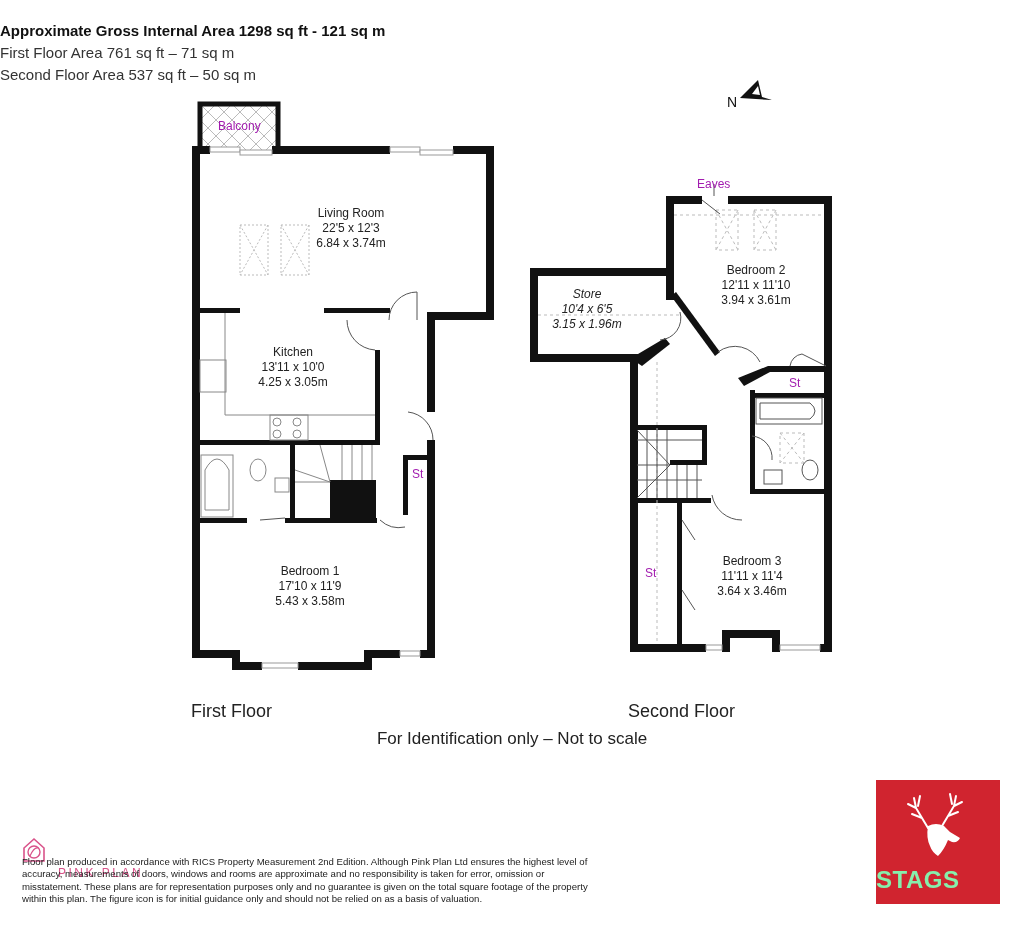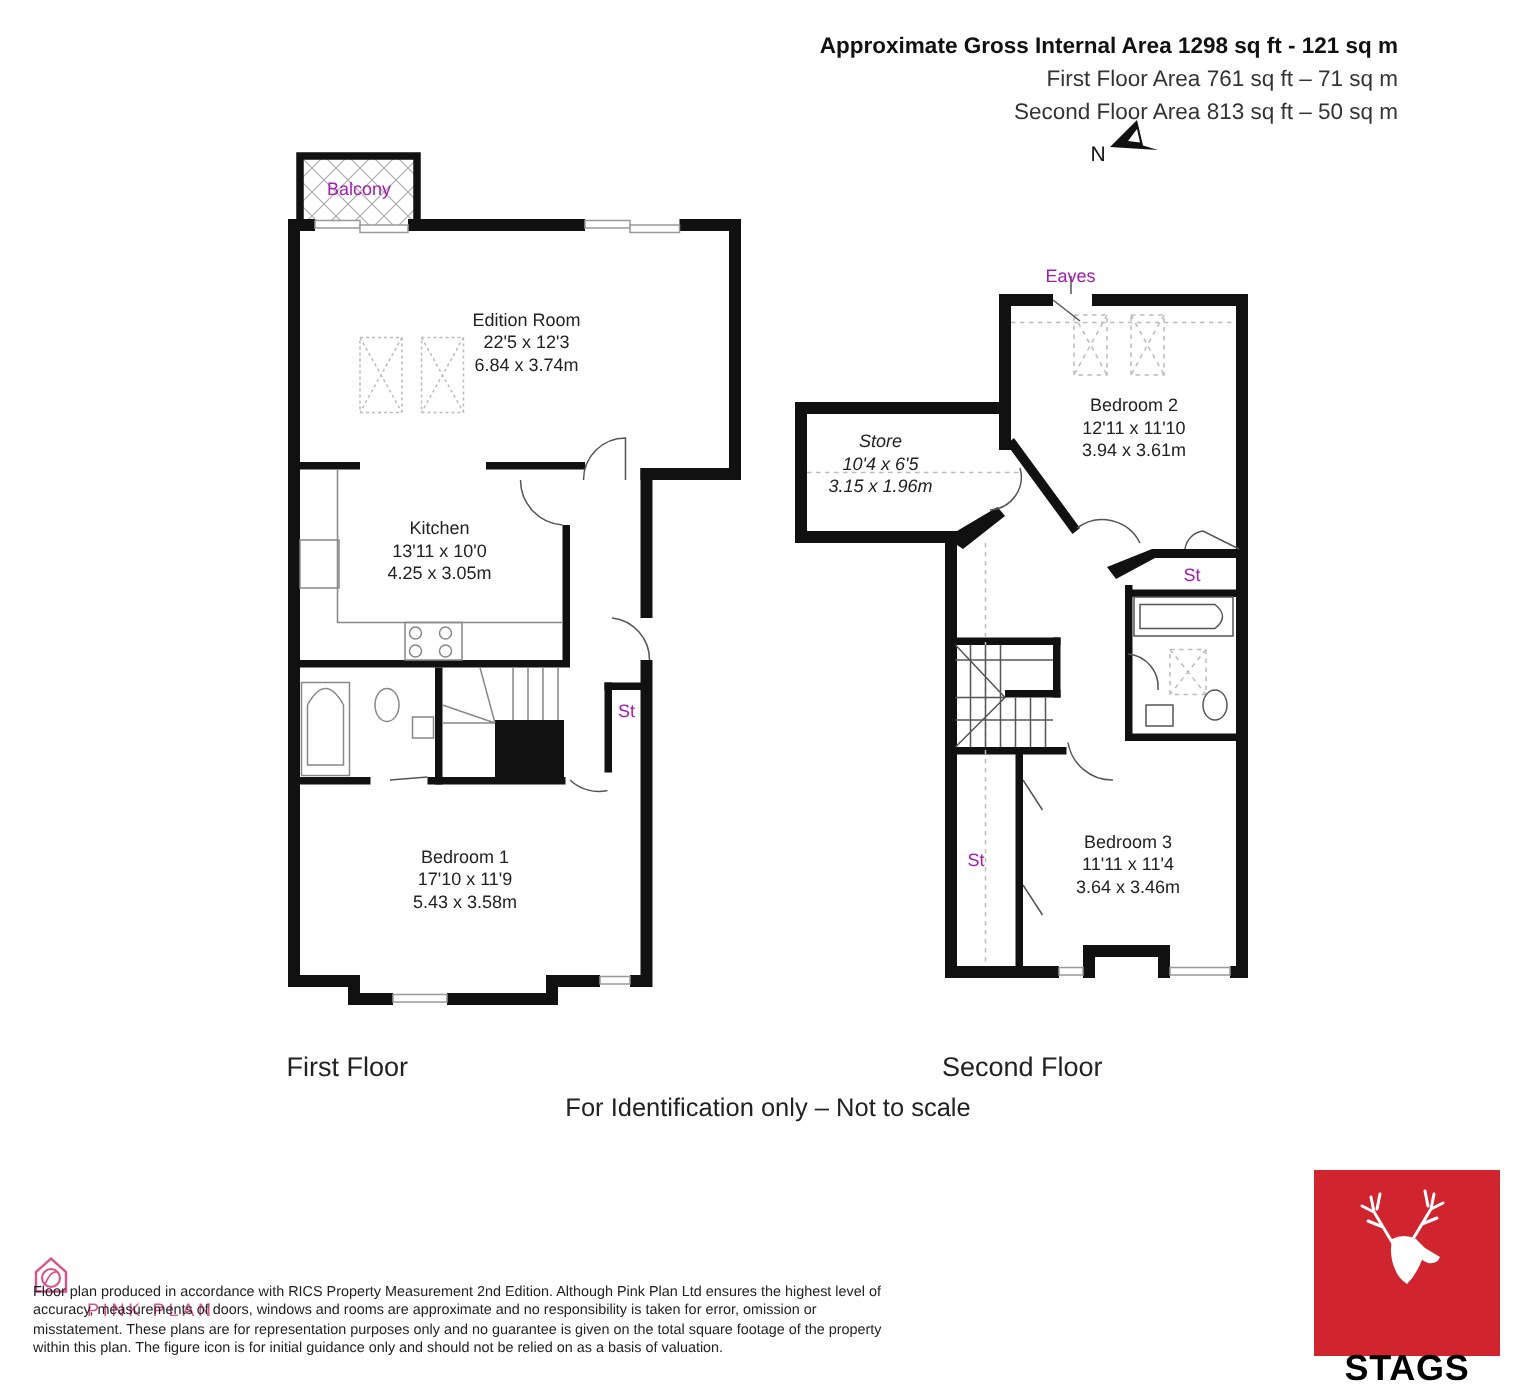--- a/index.html
+++ b/index.html
@@ -1,39 +1,39 @@
 <!DOCTYPE html>
 <html><head>
 <meta charset="utf-8">
 <style>
   html, body { margin:0; padding:0; background:#ffffff; }
   body { width:1024px; height:928px; position:relative; overflow:hidden; font-family:"Liberation Sans", sans-serif; color:#333; }
-  .hdr { position:absolute; left:0; width:932px; text-align:right; }
+  .hdr { position:absolute; left:0; width:932px; text-align:left; }
   .hdr-main { top:22px; font-size:15px; font-weight:bold; color:#111; }
   .hdr-sub { font-size:15px; color:#333; }
   .hdr-sub1 { top:44px; }
   .hdr-sub2 { top:66px; }
   svg.plan { position:absolute; left:0; top:0; }
   .room-label { position:absolute; text-align:center; font-size:12px; line-height:15px; color:#222; transform:translateX(-50%); white-space:nowrap; }
   .small-label { position:absolute; font-size:12px; color:#a21caf; }
   .floor-label { position:absolute; font-size:18px; color:#222; }
   .ident { position:absolute; left:0; width:1024px; top:729px; text-align:center; font-size:17px; color:#222; }
   .pinkplan { position:absolute; left:22px; top:820px; display:flex; align-items:center; gap:12px; }
   .pinkplan-text { color:#d9538a; font-size:12px; letter-spacing:2.5px;margin-top:46px; }
   .disclaimer { position:absolute; left:22px; top:856px; width:580px; font-size:9.6px; line-height:12.4px; color:#222; }
   .stags { position:absolute; left:876px; top:780px; width:124px; height:124px; background:#d0242f; }
-  .stags-text { position:absolute; left:0; width:124px; top:86px; text-align:center; color:#000000; font-weight:bold; font-size:24px; letter-spacing:0.5px;margin-top:33px; }
+  .stags-text { position:absolute; left:0; width:124px; top:86px; text-align:left; color:#86efac; font-weight:bold; font-size:24px; letter-spacing:0.5px; }
   .north-n { position:absolute; left:727px; top:94px; font-size:14px; color:#111; }
 </style>
 </head>
 <body>
 
 <div class="hdr hdr-main">Approximate Gross Internal Area 1298 sq ft - 121 sq m</div>
 <div class="hdr hdr-sub hdr-sub1">First Floor Area 761 sq ft – 71 sq m</div>
-<div class="hdr hdr-sub hdr-sub2">Second Floor Area 813 sq ft – 50 sq m</div>
+<div class="hdr hdr-sub hdr-sub2">Second Floor Area 537 sq ft – 50 sq m</div>
 
 <svg class="plan" width="1024" height="928" viewBox="0 0 1024 928">
   <defs>
     <pattern id="hatch" width="16" height="16" patternUnits="userSpaceOnUse">
       <path d="M0 0 L16 16 M16 0 L0 16" stroke="#aaa" stroke-width="0.8"></path>
     </pattern>
   </defs>
 
   <g>
     <polygon points="740,98 758,80 762,97 772,100" fill="#111"></polygon>
@@ -189,21 +189,21 @@
     <rect x="764" y="470" width="18" height="14"></rect>
     <ellipse cx="810" cy="470" rx="8" ry="10"></ellipse>
 
     <path d="M637 440 H702 M637 465 H670 M637 480 H702 M647 430 V498 M657 430 V498 M667 430 V498 M677 465 V498 M687 465 V498 M697 465 V498 M637 430 L670 465 L637 498"></path>
   </g>
 </svg>
 
 <div class="small-label" style="left:218px;top:119px;">Balcony</div>
 
 <div class="room-label" style="left:351px;top:206px;">
-  <div>Edition Room</div>
+  <div>Living Room</div>
   <div>22'5 x 12'3</div>
   <div>6.84 x 3.74m</div>
 </div>
 
 <div class="room-label" style="left:293px;top:345px;">
   <div>Kitchen</div>
   <div>13'11 x 10'0</div>
   <div>4.25 x 3.05m</div>
 </div>
 

